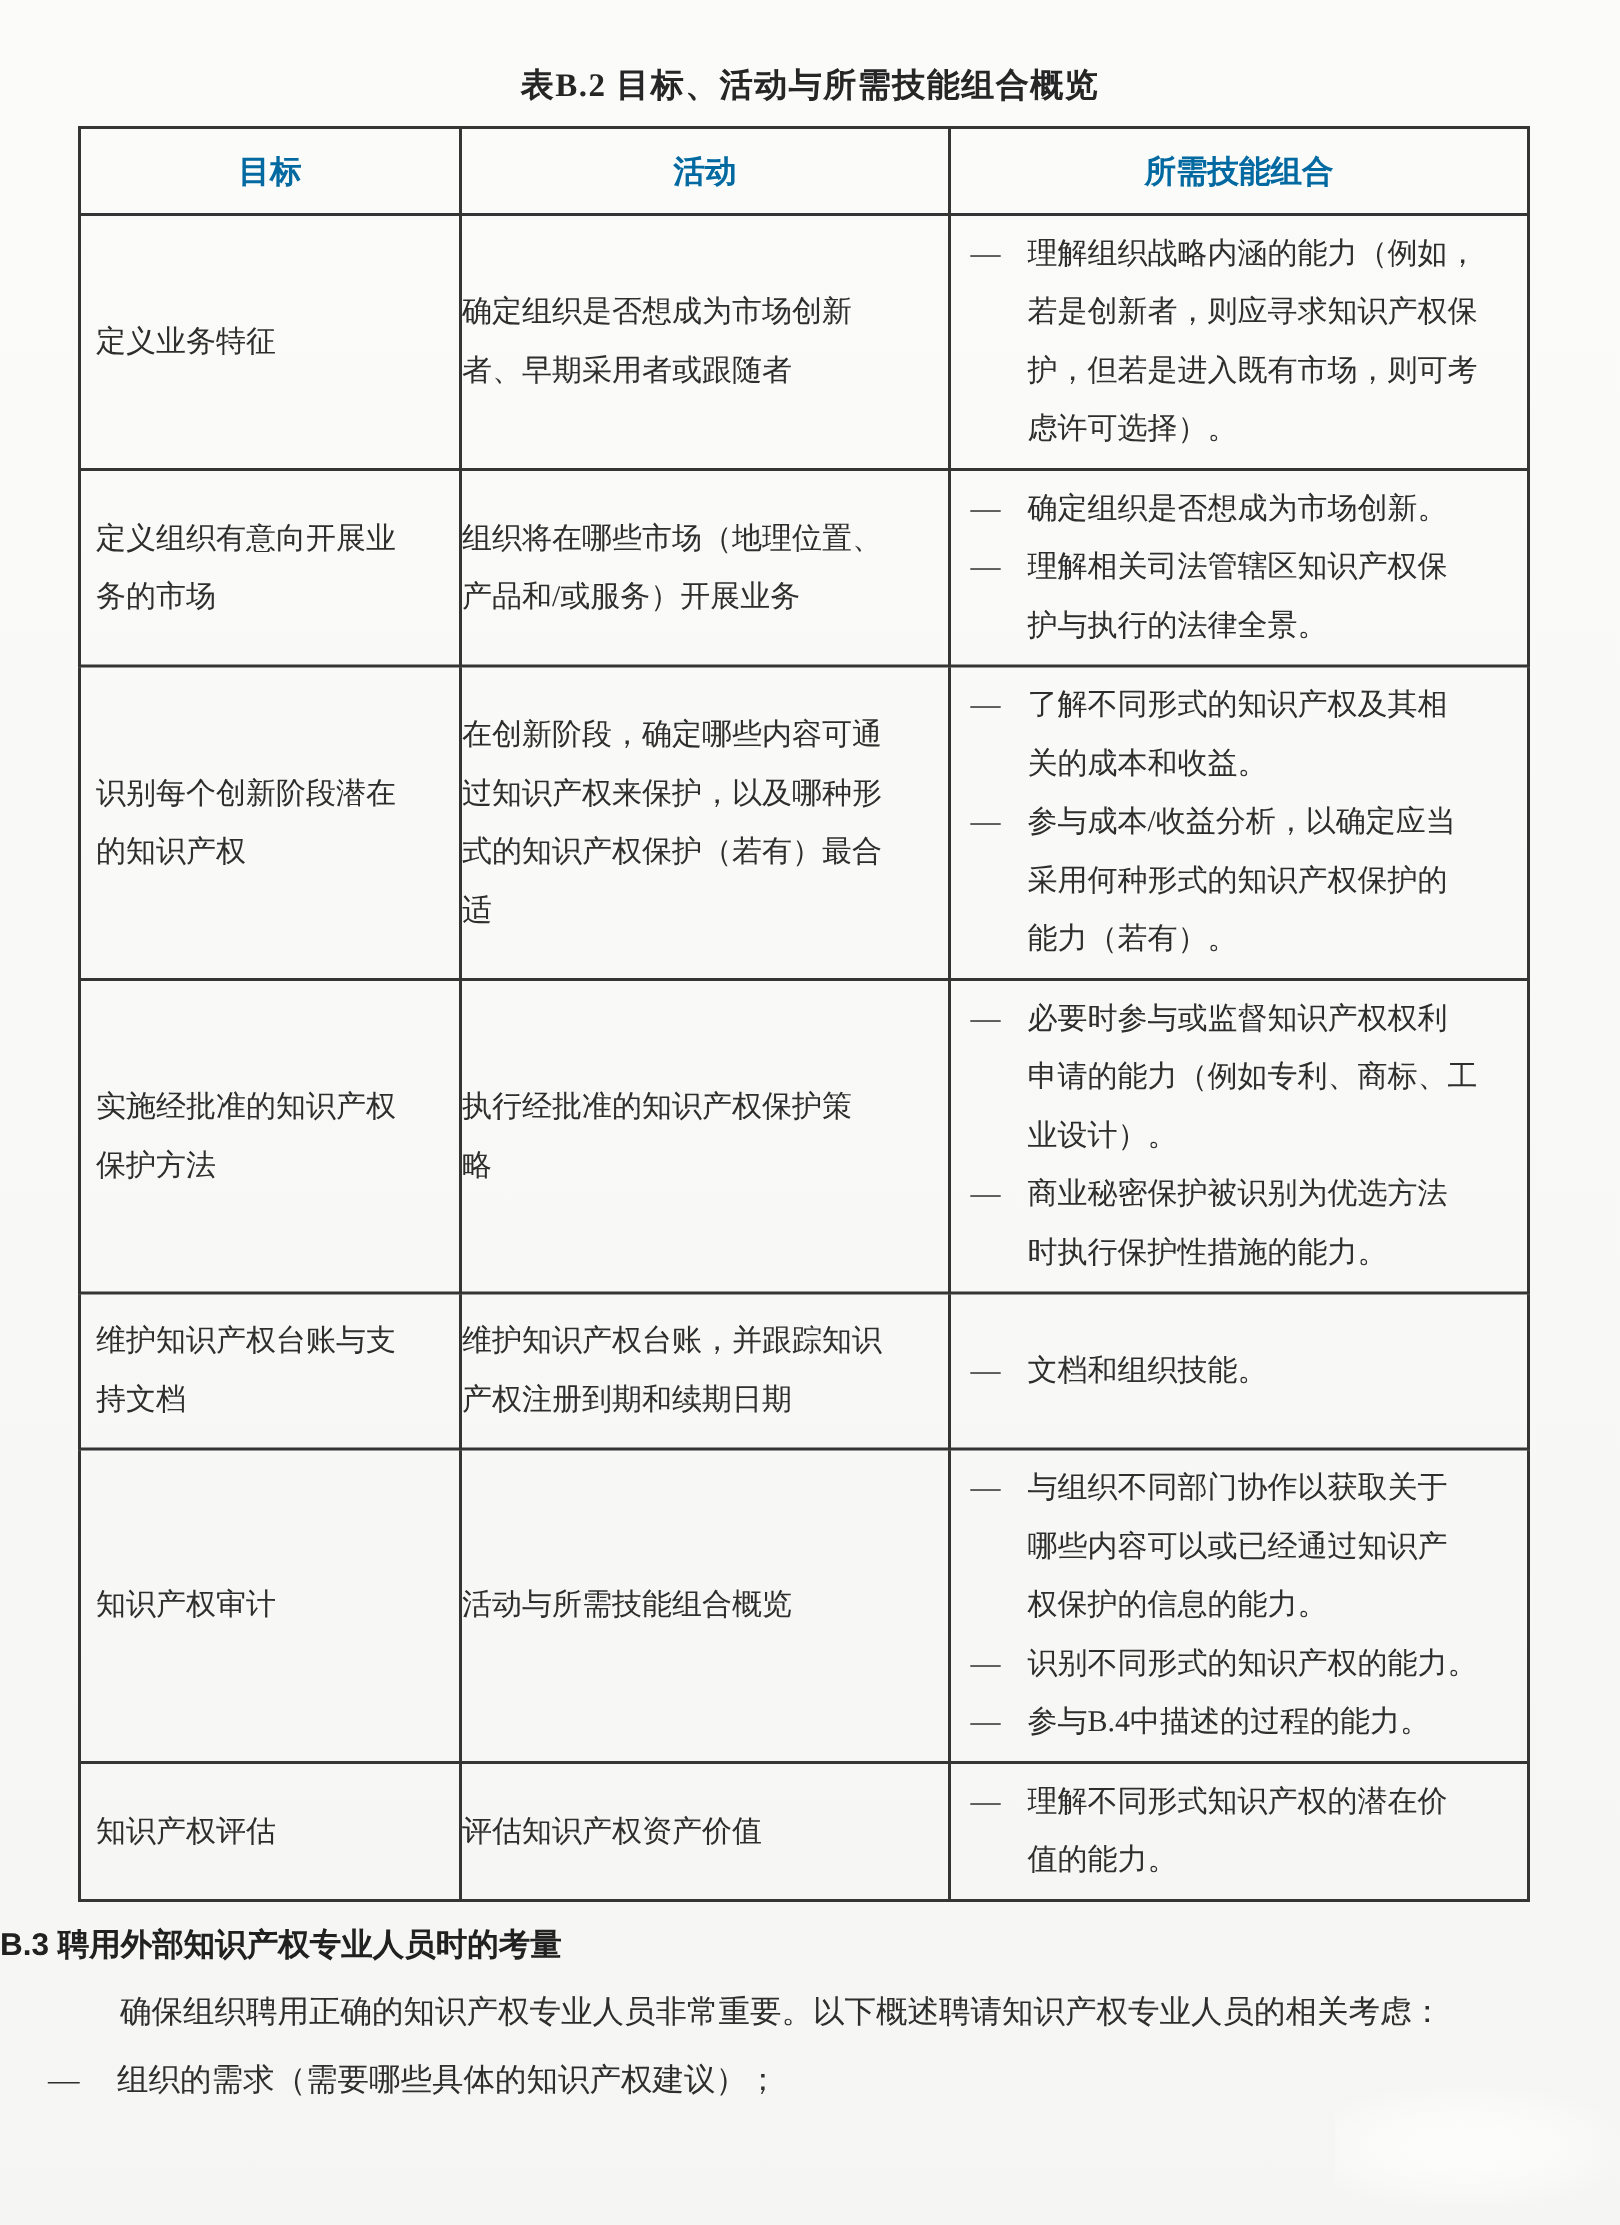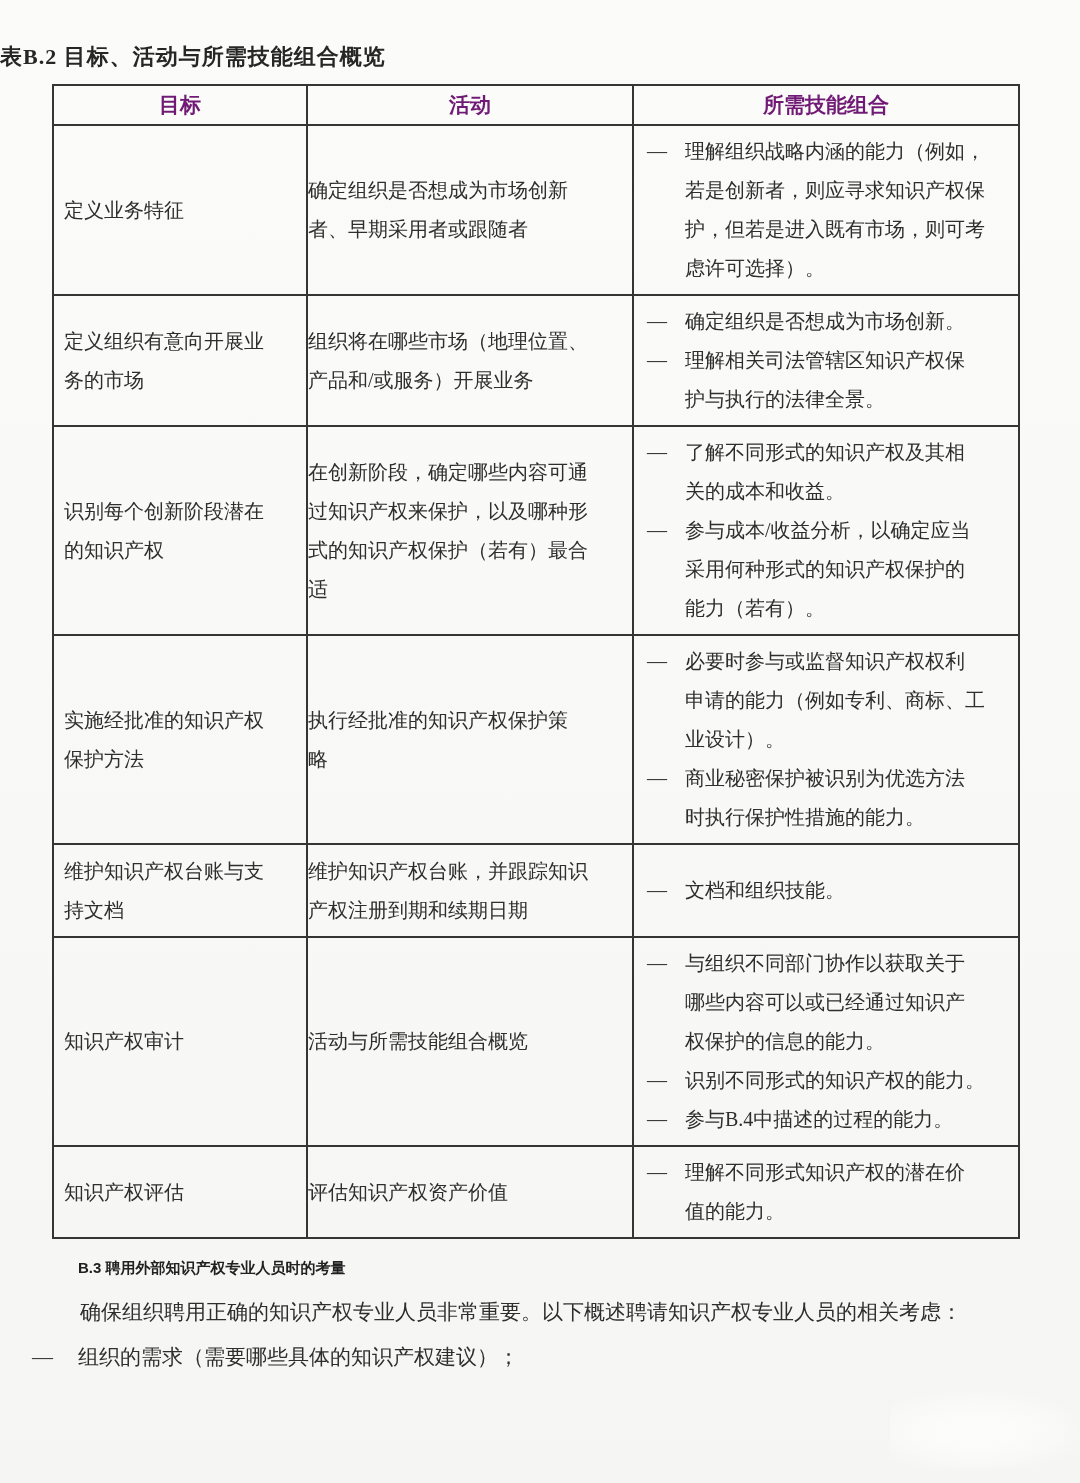--- a/index.html
+++ b/index.html
@@ -10,67 +10,67 @@
     color:#2e2e2e;
     position:relative;
     overflow:hidden;
   }
   .page{
     position:absolute;inset:0;
     background:linear-gradient(180deg,#fbfbfa 0%,#f8f8f7 60%,#f5f5f4 100%);
   }
   .doc-title{
     padding-top:42px;
+    text-align:center;
     font-size:22px;
     font-weight:600;
     letter-spacing:1px;
     color:#262626;
   }
   table.b2{
     border-collapse:collapse;
     table-layout:fixed;
     width:966px;
     margin:12px 0 0 52px;
   }
   table.b2 col.c1{width:254px;}
   table.b2 col.c2{width:326px;}
   table.b2 col.c3{width:386px;}
   table.b2 th, table.b2 td{
     border:2px solid #353535;
     vertical-align:middle;
     box-sizing:border-box;
   }
   table.b2 th{
-    height:40px;
+    height:58px;
     font-family:"Liberation Sans","DejaVu Sans",sans-serif;
     font-size:21px;
     font-weight:bold;
     text-align:center;
-    color:#701a75;
+    color:#0369a1;
     background:#fbfbfa;
   }
   table.b2 td{
     font-size:20px;
     line-height:39px;
     color:#2e2e2e;
   }
   td.goal{padding:4px 6px 4px 10px;white-space:pre-line;}
   td.act{padding:4px 6px 4px 0;white-space:pre-line;}
   td.skills{padding:6px 6px 6px 13px;}
   .skill{display:flex;align-items:flex-start;}
   .skill .dash{flex:0 0 38px;color:#2e2e2e;}
   .skill .stext{flex:1;white-space:pre-line;}
   tr.r1{height:160px;} tr.r2{height:113px;margin-top:22px;} tr.r3{height:197px;}
-  tr.r4{height:194px;} tr.r5{height:93px;margin-left:36px;}  tr.r6{height:116px;}
+  tr.r4{height:194px;} tr.r5{height:104px;margin-left:36px;}  tr.r6{height:116px;}
   tr.r7{height:183px;} tr.r8{height:76px;}
   .b3{margin-top:14px;}
   .b3-heading{
-    margin-left:78px;
     font-family:"Liberation Sans","DejaVu Sans",sans-serif;
-    font-size:15px;
+    font-size:21px;
     font-weight:bold;
     color:#212121;
     line-height:30px;
   }
   .b3-intro{
     margin:15px 30px 0 80px;
     font-size:21px;
     line-height:28px;
   }
   .b3-bullets{margin-top:4px;}

